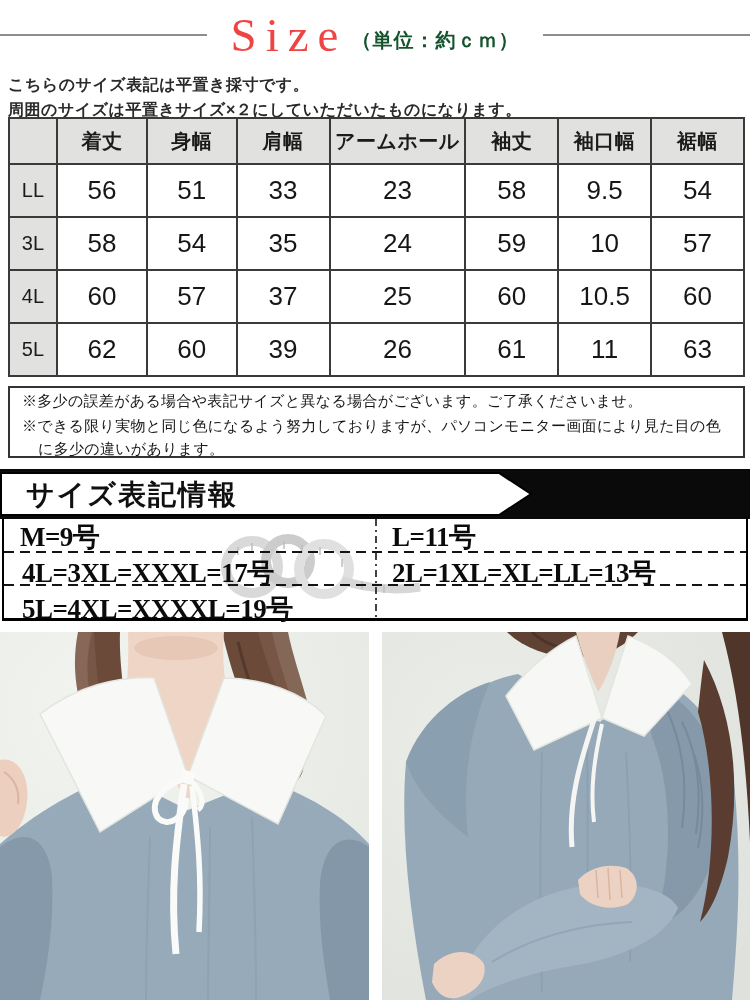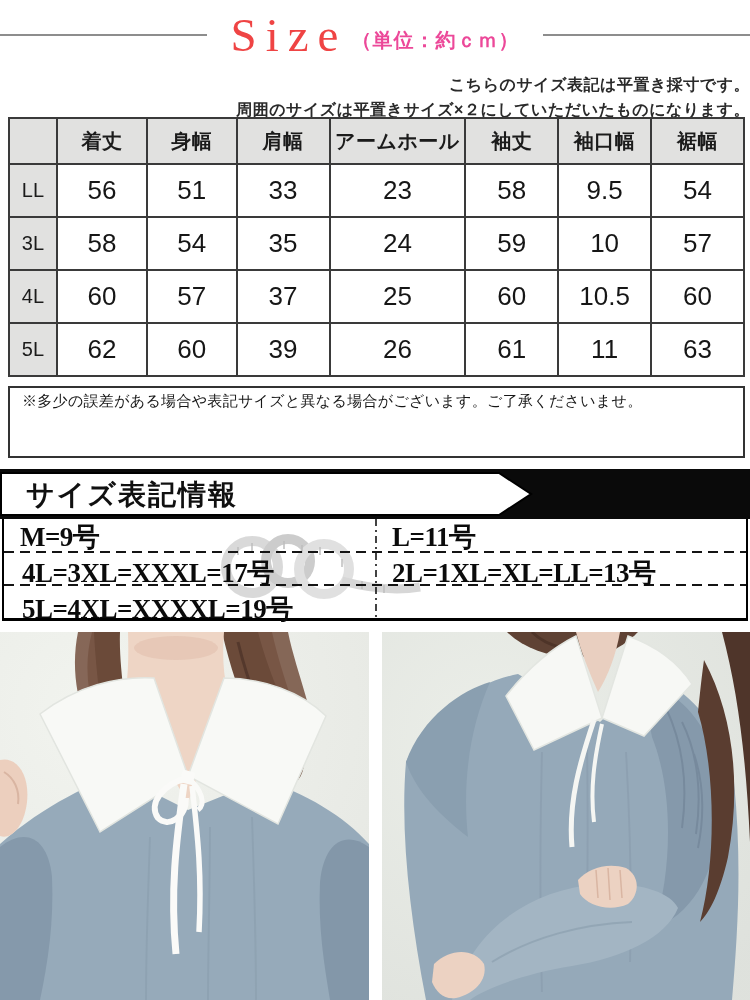--- a/index.html
+++ b/index.html
@@ -8,22 +8,22 @@
 
   
   .hdr{position:absolute;left:0;top:6px;width:750px;}
   .title-row{display:flex;align-items:center;height:58px;}
   .rule{flex:1;height:2px;background:#8d8d8d;}
   .rule-left{margin-right:24px;}
   .rule-right{margin-left:24px;}
   .title-wrap{display:flex;align-items:center;white-space:nowrap;}
   .title-main{font-family:"Liberation Serif",serif;font-size:47px;font-weight:400;
     letter-spacing:9px;color:#ef4444;line-height:1;}
-  .title-unit{font-size:20px;font-weight:700;color:#ec4899;letter-spacing:1px;margin-left:4px;margin-top:10px;}
-  .subtitle{margin:8px 0 0;text-align:right;font-size:16px;font-weight:600;
+  .title-unit{font-size:20px;font-weight:700;color:#14532d;letter-spacing:1px;margin-left:4px;margin-top:10px;}
+  .subtitle{margin:8px 8px 0;text-align:left;font-size:16px;font-weight:600;
     color:#2a2a2a;line-height:25px;letter-spacing:.5px;}
 
   
   table.size{position:absolute;left:8px;top:117px;width:737px;border-collapse:collapse;table-layout:fixed;}
   table.size th,table.size td{border:2px solid #3a3a3a;text-align:center;vertical-align:middle;padding:0;}
   table.size thead th{background:#e1e1e0;font-size:20px;font-weight:600;color:#1b1b1b;height:44px;letter-spacing:.5px;}
   table.size tbody th{background:#e1e1e0;font-size:20px;font-weight:500;color:#1b1b1b;}
   table.size tbody td{background:#fff;font-size:26px;font-weight:400;color:#161616;height:51px;}
   .c-label{width:47px;} .c-std{width:88px;} .c-shoulder{width:91px;} .c-arm{width:133px;}
 
@@ -135,20 +135,21 @@
         <td>26</td>
         <td>61</td>
         <td>11</td>
         <td>63</td>
       </tr>
     </tbody>
   </table>
 
   <div class="notes">
     <p>※多少の誤差がある場合や表記サイズと異なる場合がございます。ご了承くださいませ。</p>
+    <p>※できる限り実物と同じ色になるよう努力しておりますが、パソコンモニター画面により見た目の色に多少の違いがあります。</p>
   </div>
 
   <div class="banner">
     <svg width="750" height="50" viewBox="0 0 750 50">
       <rect x="0" y="0" width="750" height="50" fill="#0a0a0a"></rect>
       <polygon points="1,4 499,4 531,25 499,46 1,46" fill="#ffffff" stroke="#000000" stroke-width="2"></polygon>
       <text x="26" y="35">サイズ表記情報</text>
     </svg>
   </div>
 

